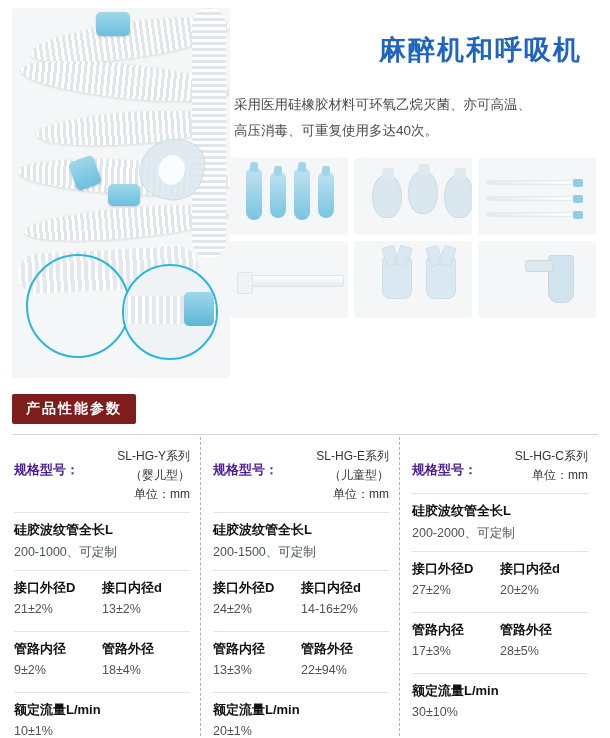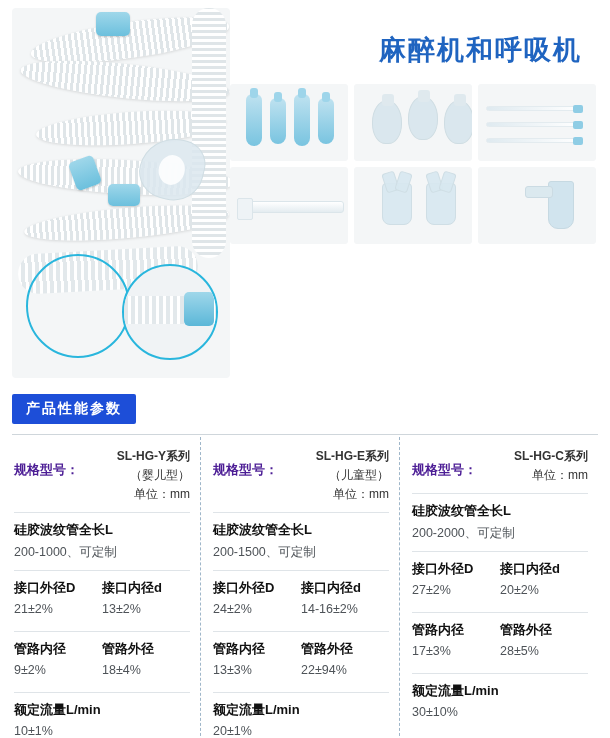--- a/index.html
+++ b/index.html
@@ -173,21 +173,21 @@
     background: rgba(205,226,236,.9); border: 1px solid #c6d9e2; border-radius: 3px 3px 10px 10px;
   }
   .trap:before { content:""; position:absolute; left:-24px; top:4px; width:26px; height:10px; background:#dbe9ef; border:1px solid #cbdbe3; border-radius:3px;}
 
   
   .params {
     margin: 16px 12px 0 12px;
   }
   .params-title {
     display: inline-block;
-    background: #1d4ed8;
+    background: #7f1d1d;
     color: #ffffff;
     font-size: 14px;
     font-weight: bold;
     letter-spacing: 2px;
     padding: 6px 14px;
     border-radius: 2px;
   }
   .params-rule {
     border-bottom: 1px solid #cfd6db;
     margin-top: 10px;
@@ -216,21 +216,21 @@
     white-space: nowrap;
     padding-top: 14px;
   }
   .model-vals {
     flex: 1;
     text-align: right;
     font-size: 12px;
     color: #333;
     line-height: 19px;
   }
-  .model-vals .ln1 { font-weight: bold; }
+  .model-vals .ln1 { font-weight: normal; }
 
   .sep {
     border-bottom: 1px solid #dfe4e8;
     margin: 6px 0 8px 0;
   }
   .spec-label {
     font-size: 13px;
     font-weight: bold;
     color: #111;
     margin-bottom: 5px;
@@ -267,20 +267,24 @@
     <div class="callout">
       <div class="cin"></div>
       <div class="cconn"></div>
     </div>
   </div>
 
   <div class="right">
     <div class="title-block">
       <div class="title-1">麻醉机和呼吸机</div>
     </div>
+    <div class="desc">
+      <div>采用医用硅橡胶材料可环氧乙烷灭菌、亦可高温、</div>
+      <div>高压消毒、可重复使用多达40次。</div>
+    </div>
 
     <div class="thumbs">
       <div class="thumb">
         <div class="bag" style="left:16px;"></div>
         <div class="bag" style="left:40px;top:14px;height:46px;"></div>
         <div class="bag" style="left:64px;"></div>
         <div class="bag" style="left:88px;top:14px;height:46px;"></div>
       </div>
       <div class="thumb">
         <div class="maskthumb" style="left:18px;"></div>

